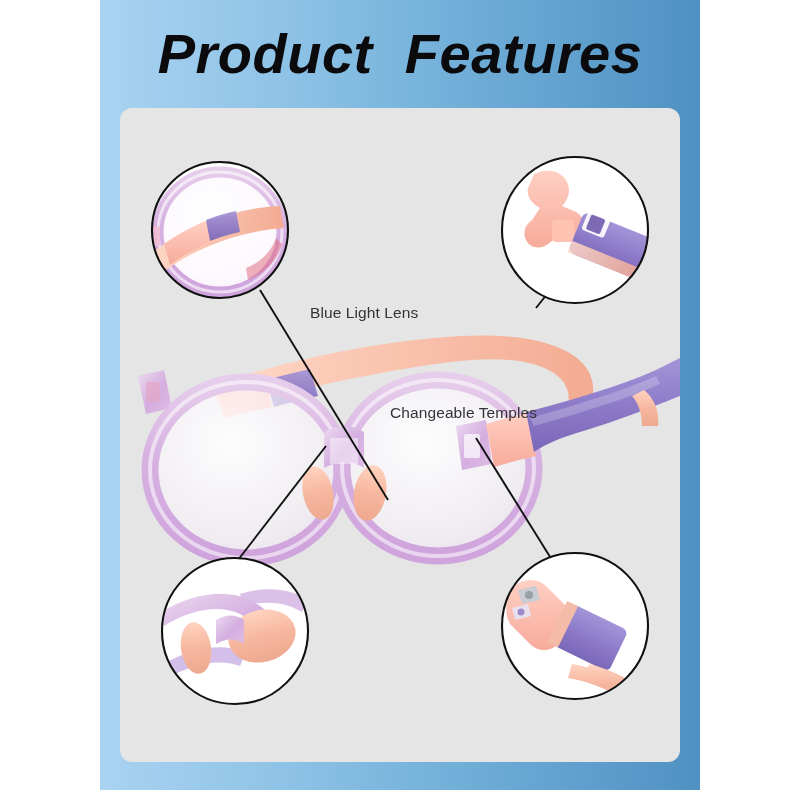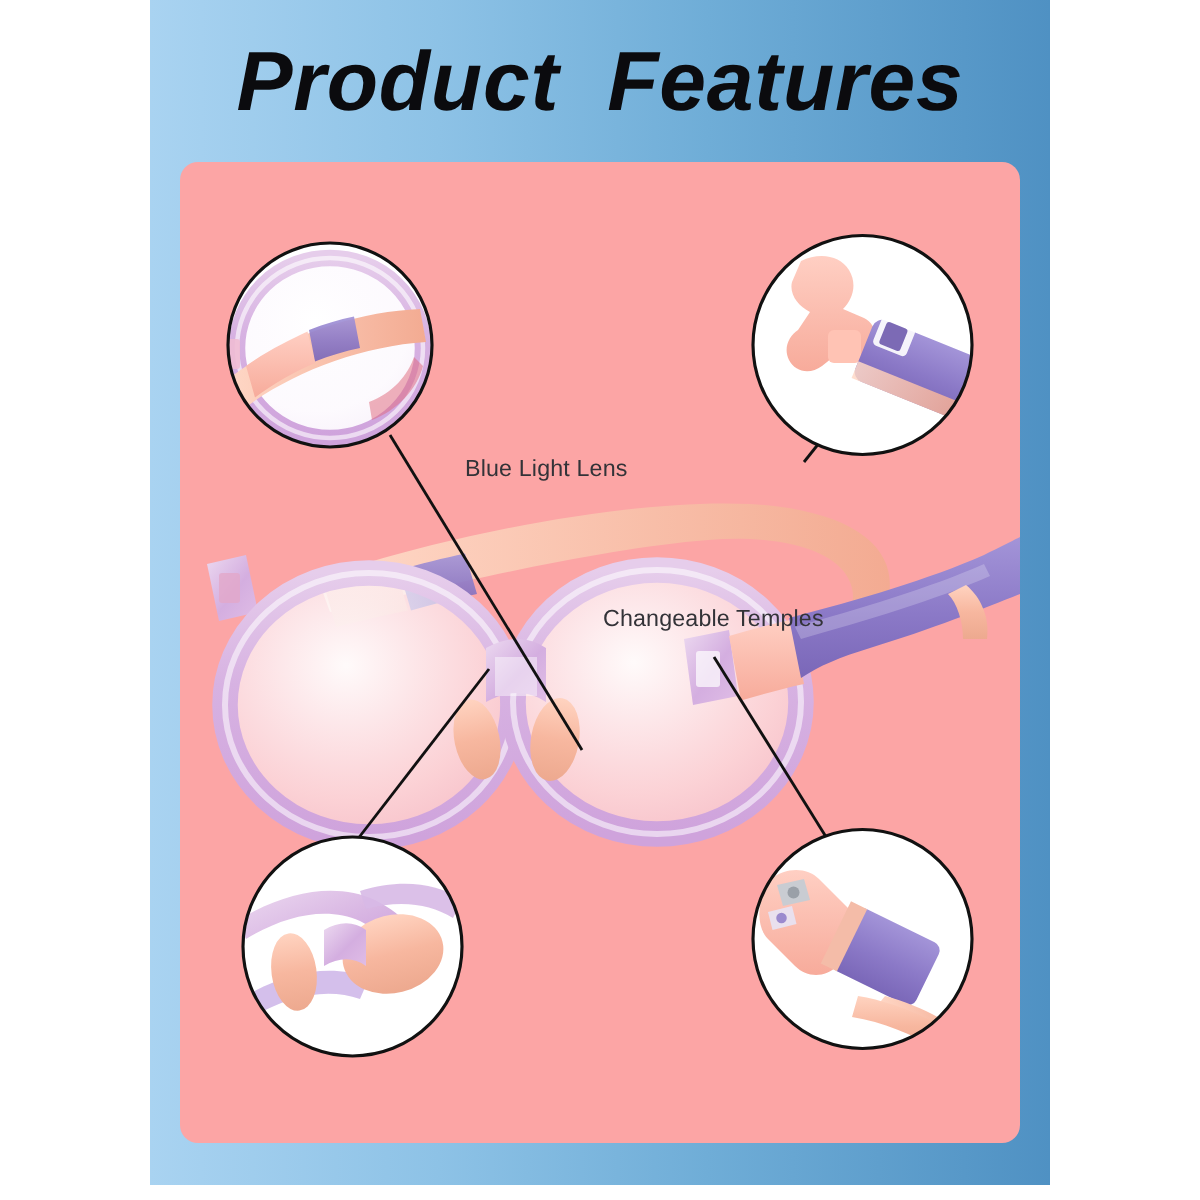--- a/index.html
+++ b/index.html
@@ -49,21 +49,21 @@
     white-space: pre;
   }
 
   
   #card {
     position: absolute;
     left: 120px;
     top: 108px;
     width: 560px;
     height: 654px;
-    background: #fca5a5;
+    background: #e5e5e5;
     border-radius: 12px;
     overflow: hidden;
   }
 
   
   #art {
     position: absolute;
     left: 0;
     top: 0;
     width: 560px;
@@ -73,21 +73,21 @@
   
   .callout-label {
     position: absolute;
     font-family: "Liberation Sans", sans-serif;
     font-size: 15.5px;
     color: #333338;
     white-space: nowrap;
     letter-spacing: 0.1px;
   }
   #label-lens    { left: 190px; top: 196px; }
-  #label-temples { left: 270px; top: 296px; margin-left: 12px; }
+  #label-temples { left: 270px; top: 296px; }
 </style>
 </head>
 <body>
 
 <div id="stage">
 
   <div id="blue-panel"></div>
 
   <div id="title">Product  Features</div>
 

